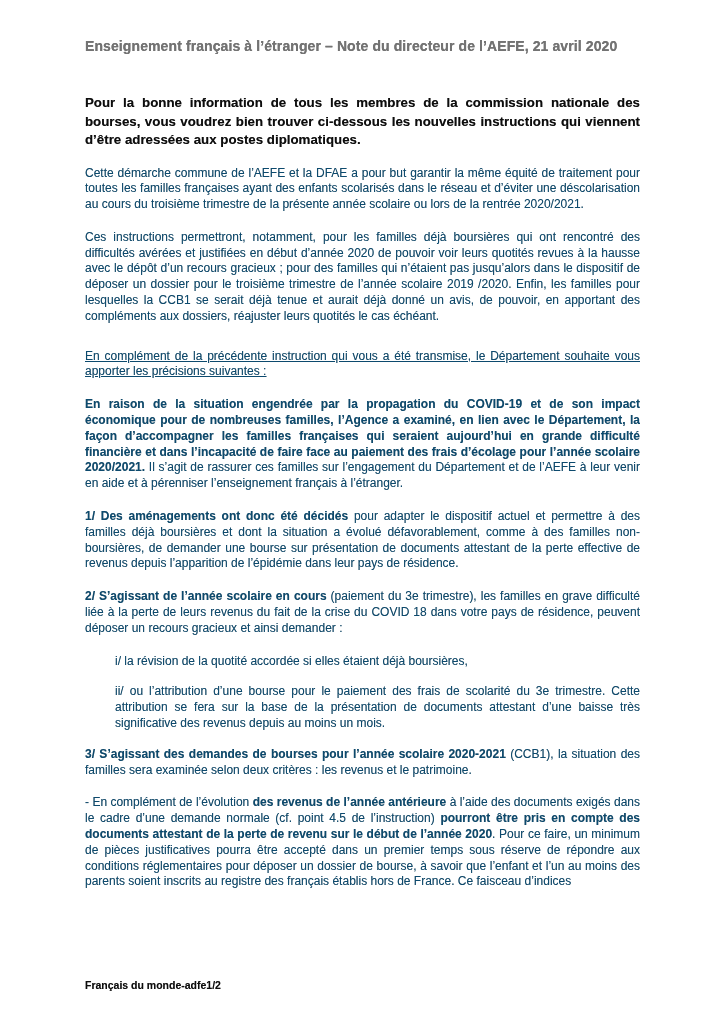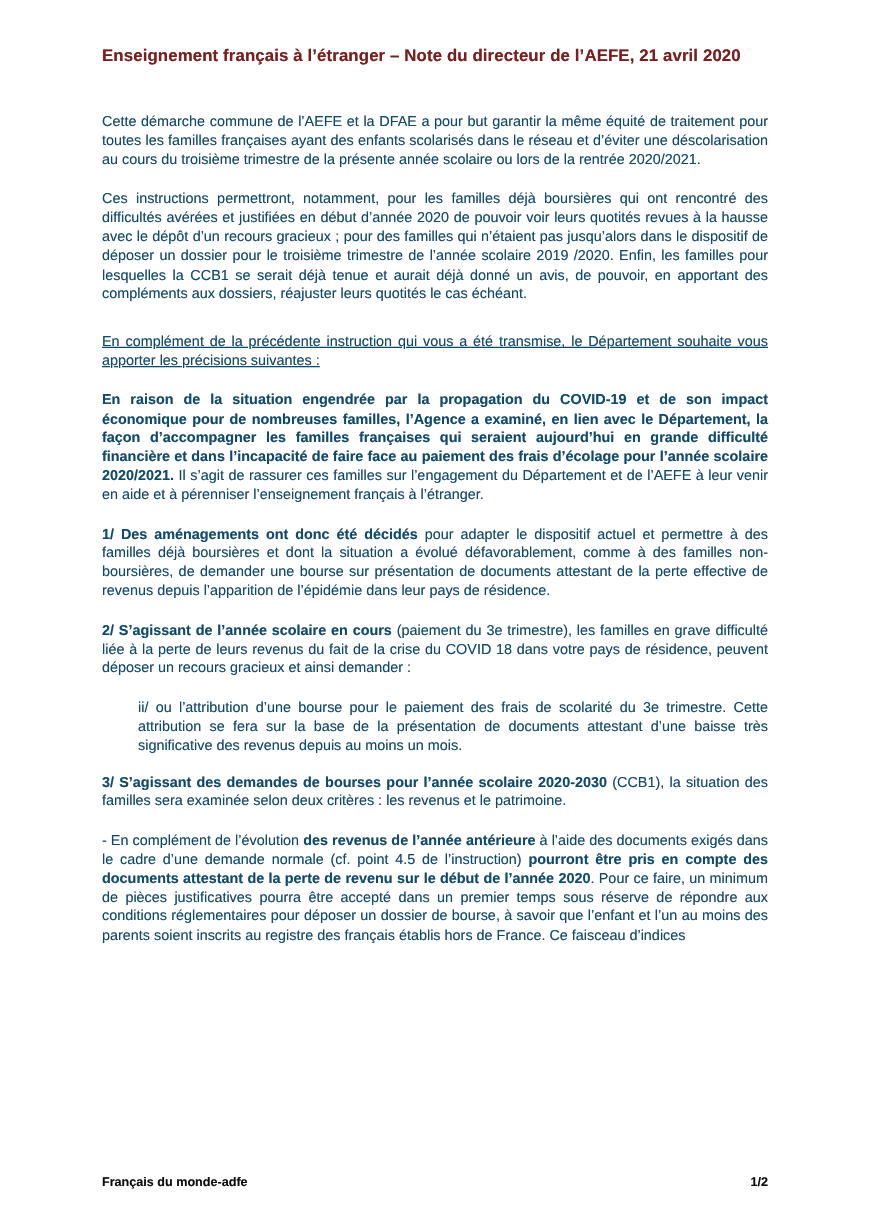--- a/index.html
+++ b/index.html
@@ -20,21 +20,21 @@
     top: 0; left: 0; right: 0; bottom: 0;
     padding: 38px 84px 0 85px;
     box-sizing: border-box;
   }
   .doc-title {
     font-size: 14px;
     font-weight: 700;
     letter-spacing: 0.1px;
     margin: 0 0 40px 0;
     text-align: justify;
-    color: #7f1d1d;
+    color: #737373;
     text-shadow: 0 0 0.5px rgba(0,0,0,0.55);
   }
   p {
     margin: 0 0 17px 0;
     font-size: 12px;
     line-height: 15.8px;
     text-align: justify;
     color: #0c4a6e;
     text-shadow: 0 0 0.4px rgba(0,0,0,0.35);
   }
@@ -52,51 +52,52 @@
   .indent {
     margin-left: 30px;
     margin-bottom: 15px;
   }
   .footer {
     position: absolute;
     left: 85px;
     right: 84px;
     bottom: 33px;
     display: flex;
-    justify-content: space-between;
     font-size: 10.5px;
     font-weight: 700;
     color: #0d0d0d;
     text-shadow: 0 0 0.4px rgba(0,0,0,0.45);
   }
 </style>
 </head>
 <body>
 
 <div class="page">
 
   <h1 class="doc-title">Enseignement français à l’étranger – Note du directeur de l’AEFE, 21 avril 2020</h1>
 
+  <p class="intro"><span>Pour la bonne information de tous les membres de la commission nationale des bourses, vous voudrez bien trouver ci-dessous les nouvelles instructions qui viennent d’être adressées aux postes diplomatiques.</span></p>
 
   <p><span>Cette démarche commune de l’AEFE et la DFAE a pour but garantir la même équité de traitement pour toutes les familles françaises ayant des enfants scolarisés dans le réseau et d’éviter une déscolarisation au cours du troisième trimestre de la présente année scolaire ou lors de la rentrée 2020/2021.</span></p>
 
   <p><span>Ces instructions permettront, notamment, pour les familles déjà boursières qui ont rencontré des difficultés avérées et justifiées en début d’année 2020 de pouvoir voir leurs quotités revues à la hausse avec le dépôt d’un recours gracieux ; pour des familles qui n’étaient pas jusqu’alors dans le dispositif de déposer un dossier pour le troisième trimestre de l’année scolaire 2019 /2020. Enfin, les familles pour lesquelles la CCB1 se serait déjà tenue et aurait déjà donné un avis, de pouvoir, en apportant des compléments aux dossiers, réajuster leurs quotités le cas échéant.</span></p>
 
   <p class="gap-lg"><span>En complément de la précédente instruction qui vous a été transmise, le Département souhaite vous apporter les précisions suivantes :</span></p>
 
   <p><span class="b">En raison de la situation engendrée par la propagation du COVID-19 et de son impact économique pour de nombreuses familles, l’Agence a examiné, en lien avec le Département, la façon d’accompagner les familles françaises qui seraient aujourd’hui en grande difficulté financière et dans l’incapacité de faire face au paiement des frais d’écolage pour l’année scolaire 2020/2021.</span><span> Il s’agit de rassurer ces familles sur l’engagement du Département et de l’AEFE à leur venir en aide et à pérenniser l’enseignement français à l’étranger.</span></p>
 
   <p><span class="b">1/ Des aménagements ont donc été décidés</span><span> pour adapter le dispositif actuel et permettre à des familles déjà boursières et dont la situation a évolué défavorablement, comme à des familles non-boursières, de demander une bourse sur présentation de documents attestant de la perte effective de revenus depuis l’apparition de l’épidémie dans leur pays de résidence.</span></p>
 
   <p class="gap-md"><span class="b">2/ S’agissant de l’année scolaire en cours</span><span> (paiement du 3e trimestre), les familles en grave difficulté liée à la perte de leurs revenus du fait de la crise du COVID 18 dans votre pays de résidence, peuvent déposer un recours gracieux et ainsi demander :</span></p>
 
+  <p class="indent"><span>i/ la révision de la quotité accordée si elles étaient déjà boursières,</span></p>
 
   <p class="indent"><span>ii/ ou l’attribution d’une bourse pour le paiement des frais de scolarité du 3e trimestre. Cette attribution se fera sur la base de la présentation de documents attestant d’une baisse très significative des revenus depuis au moins un mois.</span></p>
 
-  <p class="gap-md"><span class="b">3/ S’agissant des demandes de bourses pour l’année scolaire 2020-2030</span><span> (CCB1), la situation des familles sera examinée selon deux critères : les revenus et le patrimoine.</span></p>
+  <p class="gap-md"><span class="b">3/ S’agissant des demandes de bourses pour l’année scolaire 2020-2021</span><span> (CCB1), la situation des familles sera examinée selon deux critères : les revenus et le patrimoine.</span></p>
 
   <p><span>- En complément de l’évolution </span><span class="b">des revenus de l’année antérieure</span><span> à l’aide des documents exigés dans le cadre d’une demande normale (cf. point 4.5 de l’instruction) </span><span class="b">pourront être pris en compte des documents attestant de la perte de revenu sur le début de l’année 2020</span><span>. Pour ce faire, un minimum de pièces justificatives pourra être accepté dans un premier temps sous réserve de répondre aux conditions réglementaires pour déposer un dossier de bourse, à savoir que l’enfant et l’un au moins des parents soient inscrits au registre des français établis hors de France. Ce faisceau d’indices</span></p>
 
 </div>
 
 <div class="footer">
   <span>Français du monde-adfe</span>
   <span>1/2</span>
 </div>
 

